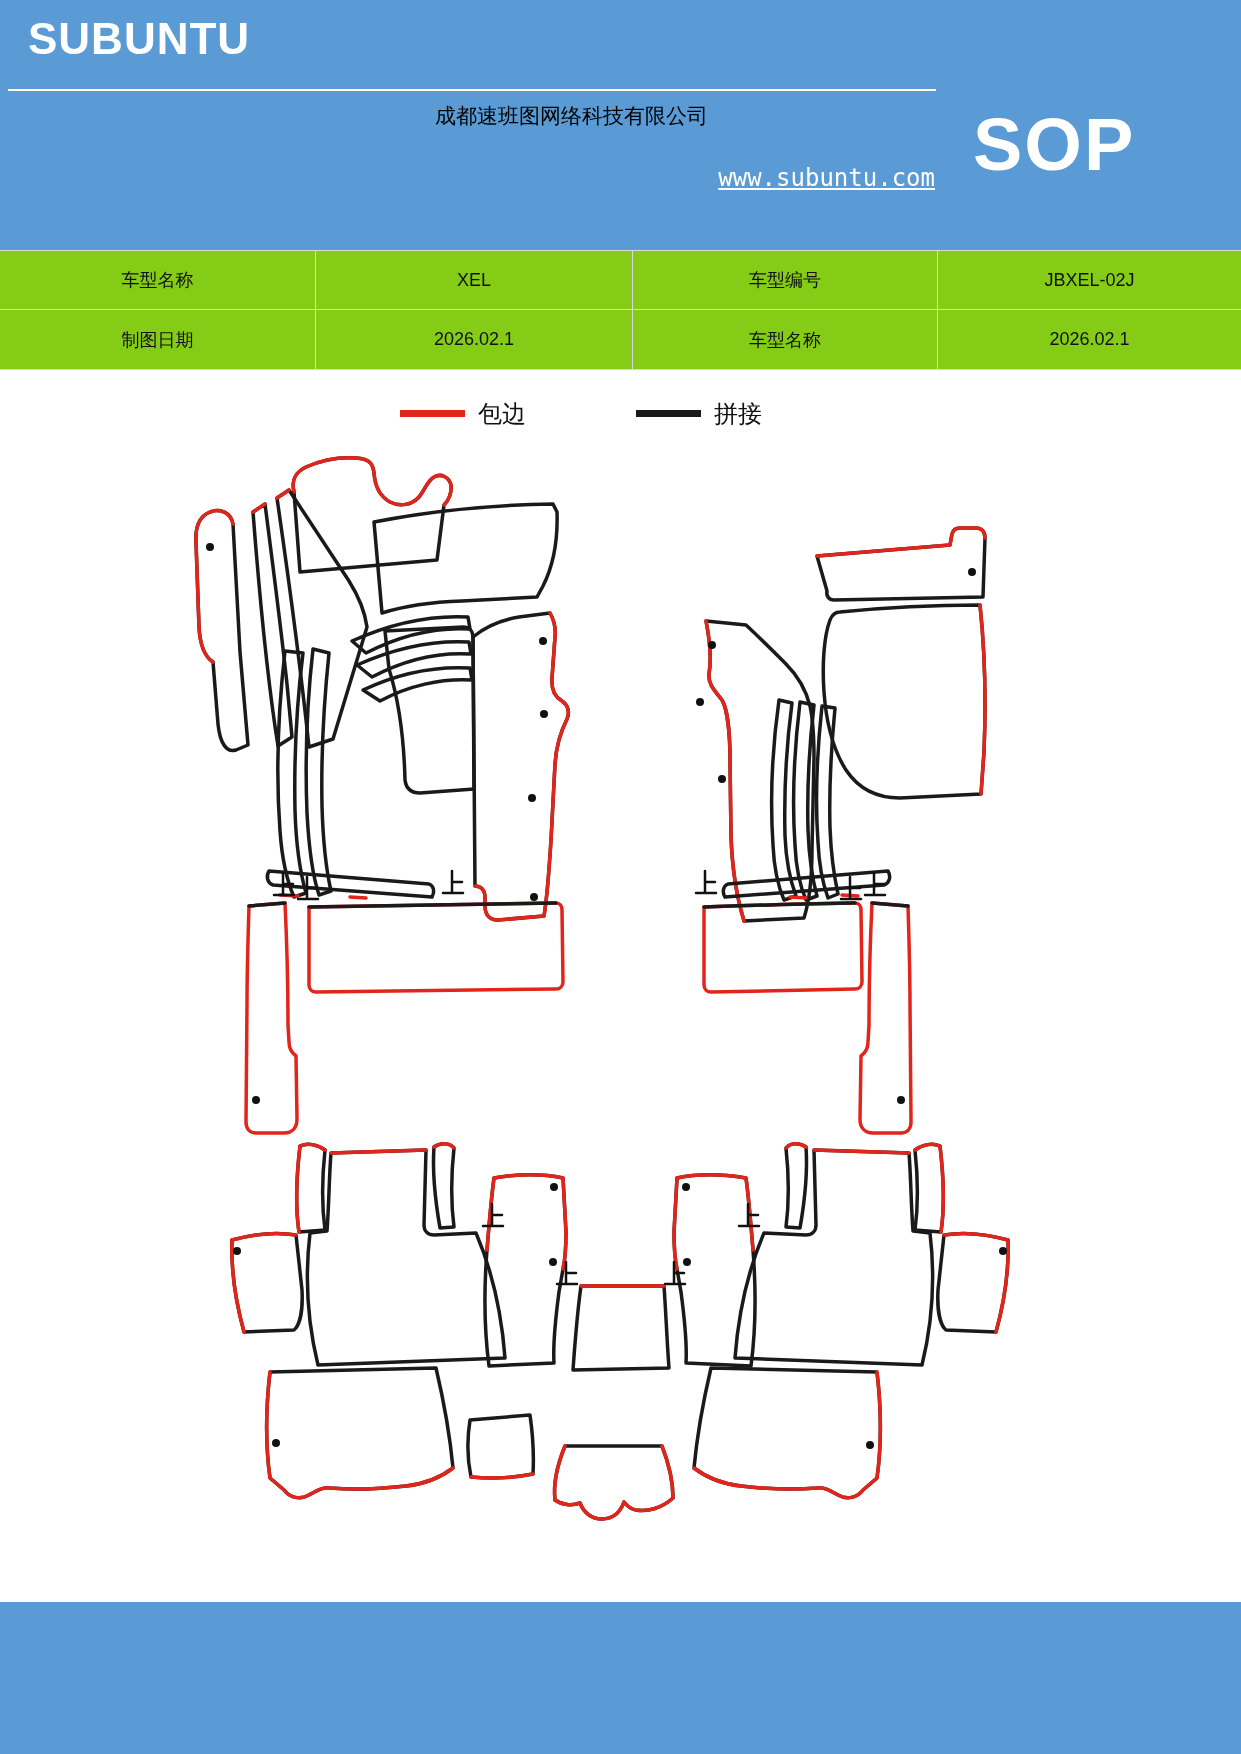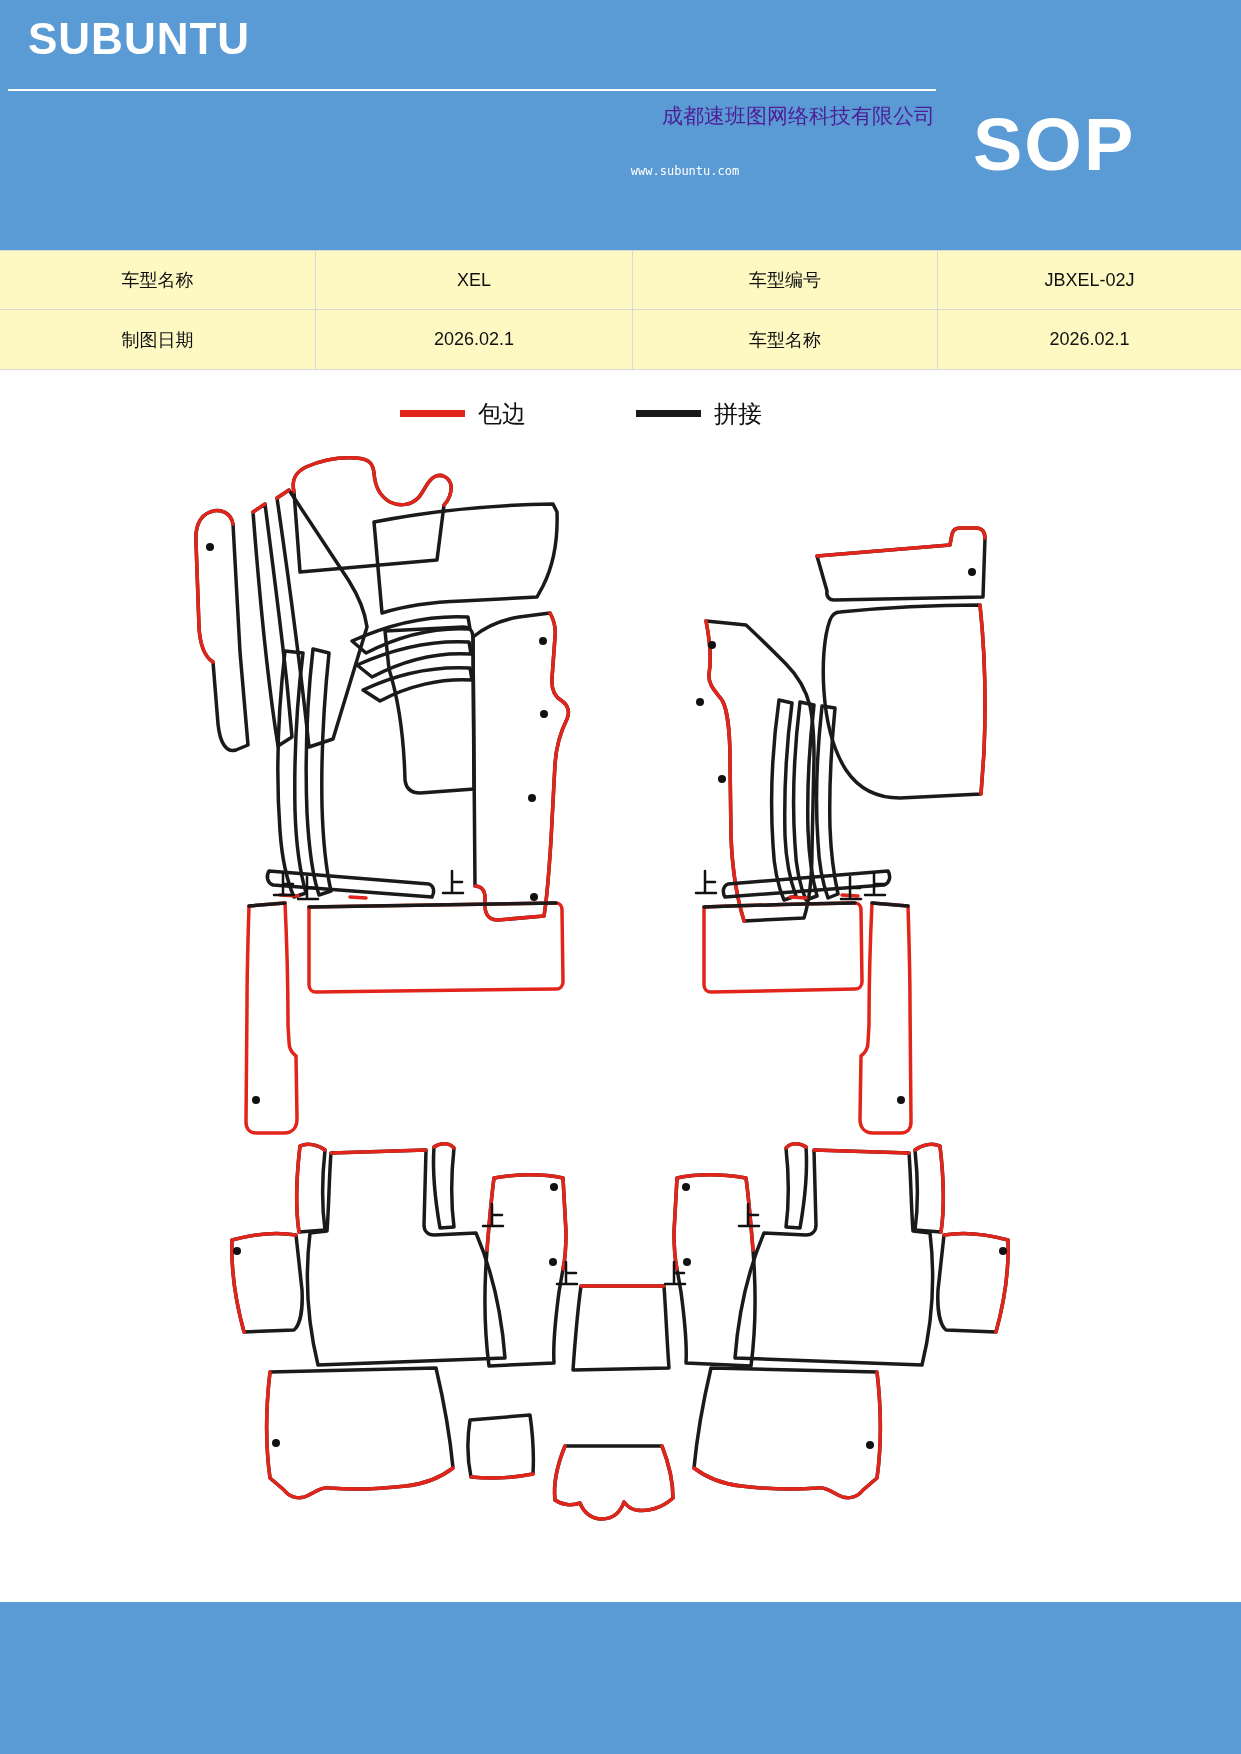--- a/index.html
+++ b/index.html
@@ -6,35 +6,35 @@
   .page{position:relative;width:1241px;height:1754px;background:#ffffff;
         font-family:"Liberation Sans","DejaVu Sans",sans-serif;overflow:hidden;margin:0 auto;}
 
   
   .header{position:absolute;left:0;top:0;width:1241px;height:273px;background:var(--header_blue);}
   .brand{position:absolute;left:28px;top:14px;color:#fff;font-size:44px;font-weight:800;
          letter-spacing:1px;font-family:"Liberation Sans",sans-serif;}
   .hd-rule{position:absolute;left:8px;top:89px;width:928px;height:2px;background:#ffffff;}
   .doc-title{position:absolute;left:28px;top:128px;color:#fff;font-size:34px;
              font-family:"Liberation Serif","DejaVu Serif",serif;letter-spacing:2px;}
-  .hd-company{position:absolute;right:306px;top:102px;width:500px;text-align:right;
-              color:#4c1d95;font-size:21px;font-family:"Liberation Serif","DejaVu Serif",serif;}
-  .hd-site{position:absolute;right:306px;top:164px;width:500px;text-align:center;color:#fff;
-           font-size:12px;font-family:"DejaVu Sans Mono",monospace;}
+  .hd-company{position:absolute;right:306px;top:102px;width:500px;text-align:left;
+              color:#000000;font-size:21px;font-family:"Liberation Serif","DejaVu Serif",serif;}
+  .hd-site{position:absolute;right:306px;top:164px;width:500px;text-align:right;color:#fff;
+           font-size:24px;text-decoration:underline;font-family:"DejaVu Sans Mono",monospace;}
   .hd-mail{position:absolute;right:306px;top:193px;width:500px;text-align:right;color:#fff;
            font-size:20px;font-family:"DejaVu Sans Mono",monospace;}
   .sop{position:absolute;left:973px;top:58px;color:#fff;font-size:74px;font-weight:700;
        letter-spacing:2px;font-family:"Liberation Sans",sans-serif;margin-top:44px;}
 
   
   .info-table{position:absolute;left:0;top:250px;width:1241px;height:118px;
               display:grid;grid-template-columns:316px 317px 305px 303px;grid-template-rows:59px 59px;
               border-top:1px solid var(--table_border);border-bottom:1px solid var(--table_border);}
   .cell{border-right:1px solid var(--table_border);border-bottom:1px solid var(--table_border);
-        display:flex;align-items:center;justify-content:center;font-size:18px;color:#111;background:#fef9c3;}
+        display:flex;align-items:center;justify-content:center;font-size:18px;color:#111;background:#84cc16;}
   .cell:nth-child(4n){border-right:none;}
   .cell:nth-child(n+5){border-bottom:none;}
 
   
   .legend{position:absolute;left:0;top:396px;width:1241px;height:40px;z-index:5;}
   .sw{position:absolute;top:14px;height:7px;width:65px;}
   .sw-red{left:400px;background:var(--binding_red);}
   .sw-black{left:636px;background:var(--splice_black);}
   .lg-label{position:absolute;top:2px;font-size:24px;color:#111;
             font-family:"Liberation Serif","DejaVu Serif",serif;}

